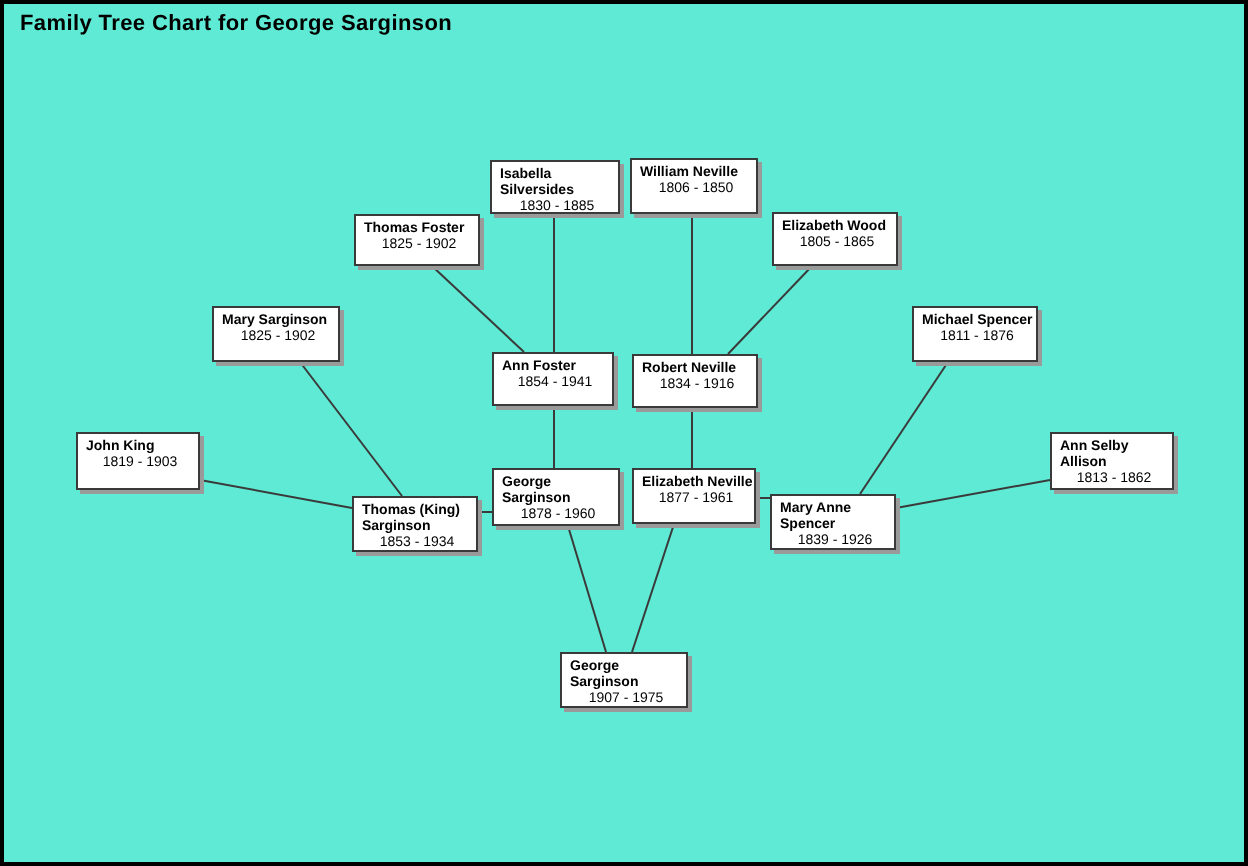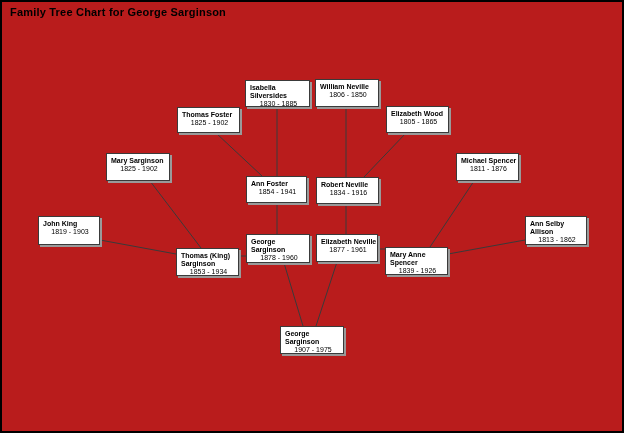--- a/index.html
+++ b/index.html
@@ -1,18 +1,18 @@
 <!DOCTYPE html>
 <html><head>
 <meta charset="utf-8">
 <style>
   html,body { margin:0; padding:0; background:#fff; }
   #stage {
     position:relative; width:624px; height:433px;
-    background:#b91c1c; overflow:hidden;
+    background:#5eead4; overflow:hidden;
     font-family:"Liberation Sans", sans-serif;
   }
   #frame {
     position:absolute; inset:0; border:2px solid #000000;
     pointer-events:none; z-index:5;
   }
   #chart-title {
     position:absolute; left:10px; top:6px;
     font-size:11px; font-weight:bold; color:#000;
     letter-spacing:0.2px; z-index:3;

